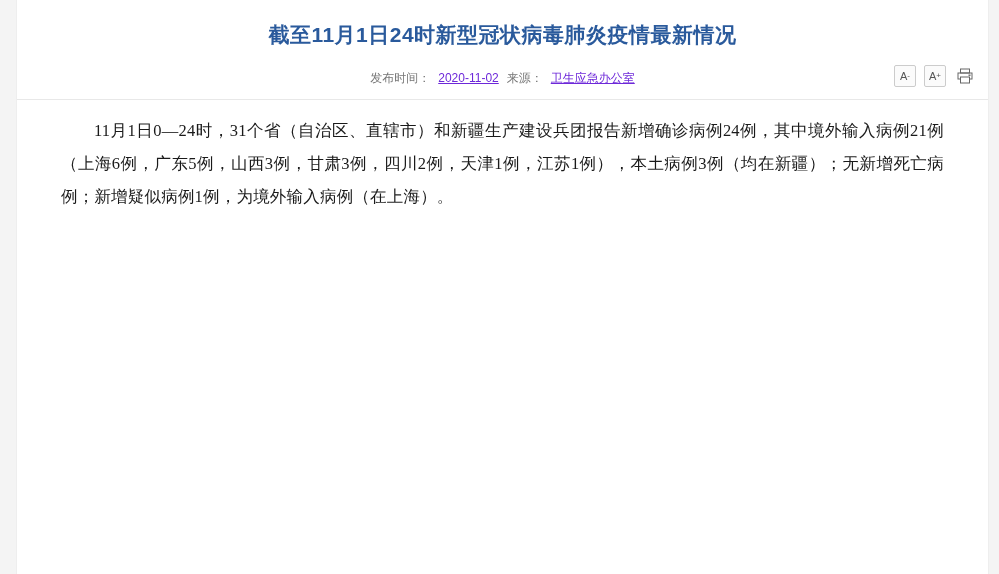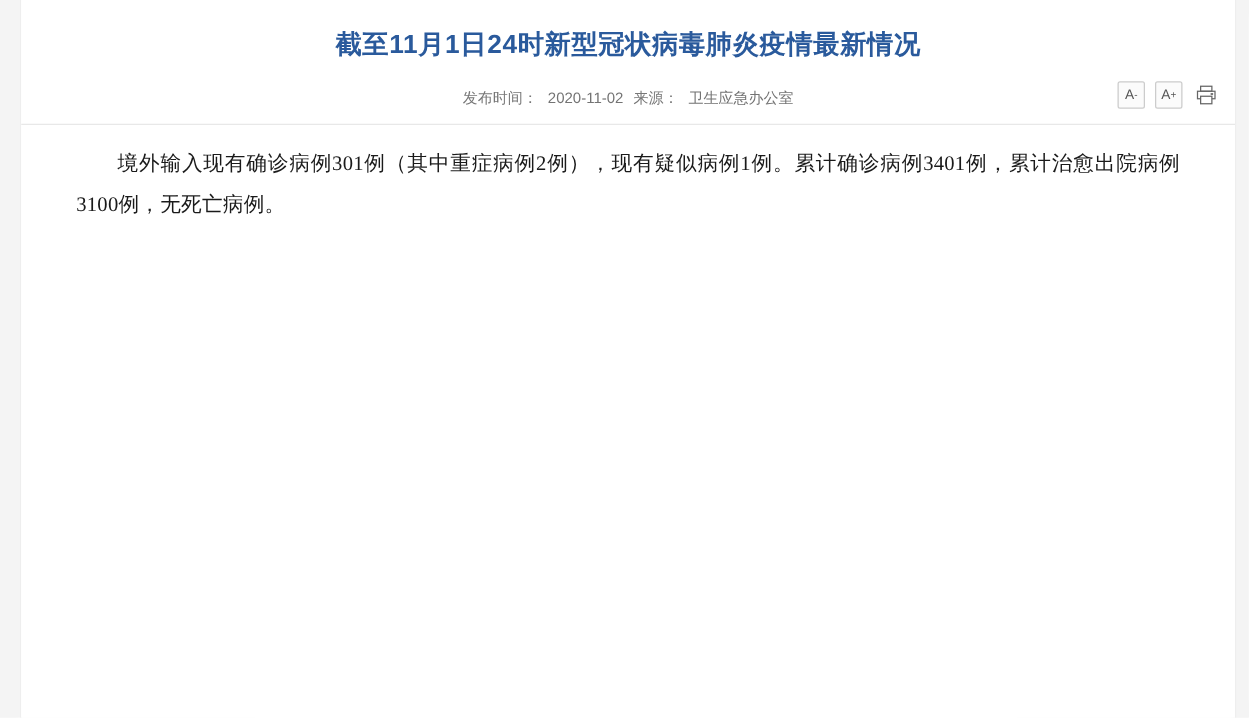--- a/index.html
+++ b/index.html
@@ -67,21 +67,22 @@
     color: #666666;
     line-height: 26px;
   }
   .meta-center span {
     margin: 0 4px;
   }
   .meta-label {
     color: #777777;
   }
   .meta-value {
-    color: #737373;
+    color: #6d28d9;
+    text-decoration: underline;
   }
   .tools {
     position: absolute;
     right: 12px;
     top: 0;
     display: flex;
     align-items: center;
     gap: 8px;
   }
   .tool-btn {
@@ -164,17 +165,17 @@
             <rect x="4.5" y="10" width="9" height="6" fill="#fff" stroke="#666" stroke-width="1"></rect>
             <rect x="12.5" y="7.5" width="2" height="1.4" fill="#666"></rect>
           </svg>
         </div>
       </div>
     </div>
 
     <div class="divider"></div>
 
     <div class="article">
-      <p>境外输入现有确诊病例301例（其中重症病例2例），现有疑似病例1例。累计确诊病例3401例，累计治愈出院病例3100例，无死亡病例。</p>
+      <p>11月1日0—24时，31个省（自治区、直辖市）和新疆生产建设兵团报告新增确诊病例24例，其中境外输入病例21例（上海6例，广东5例，山西3例，甘肃3例，四川2例，天津1例，江苏1例），本土病例3例（均在新疆）；无新增死亡病例；新增疑似病例1例，为境外输入病例（在上海）。</p>
     </div>
 
   </div>
 </div>
 
 </body></html>

